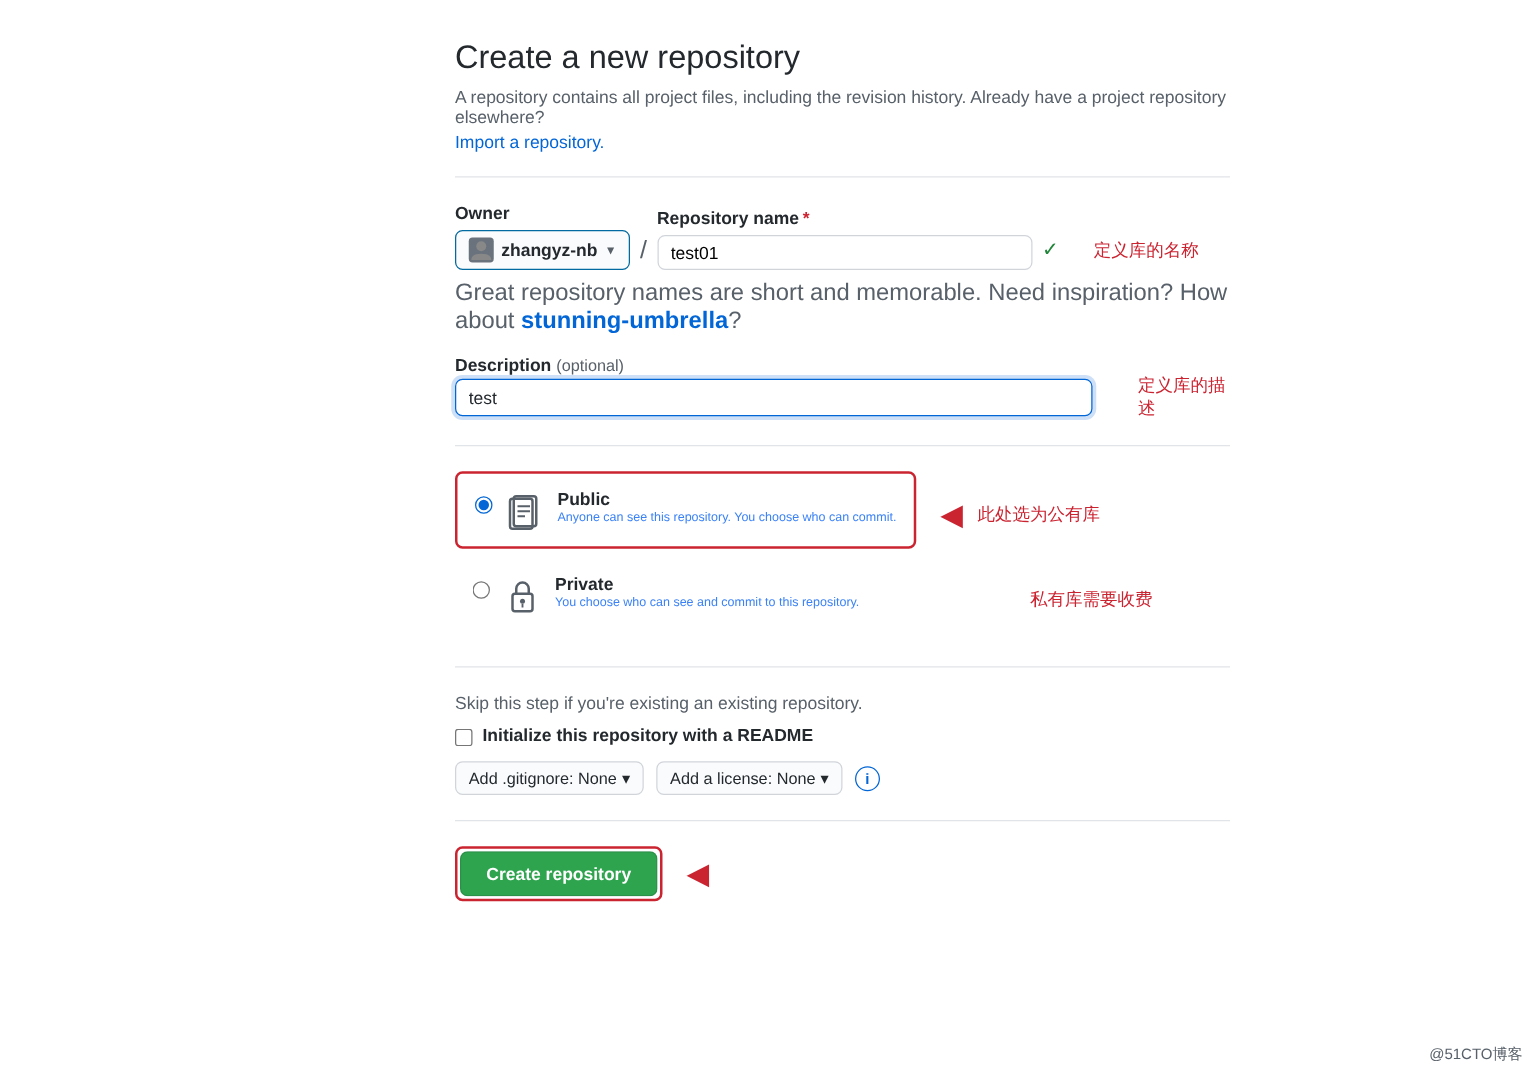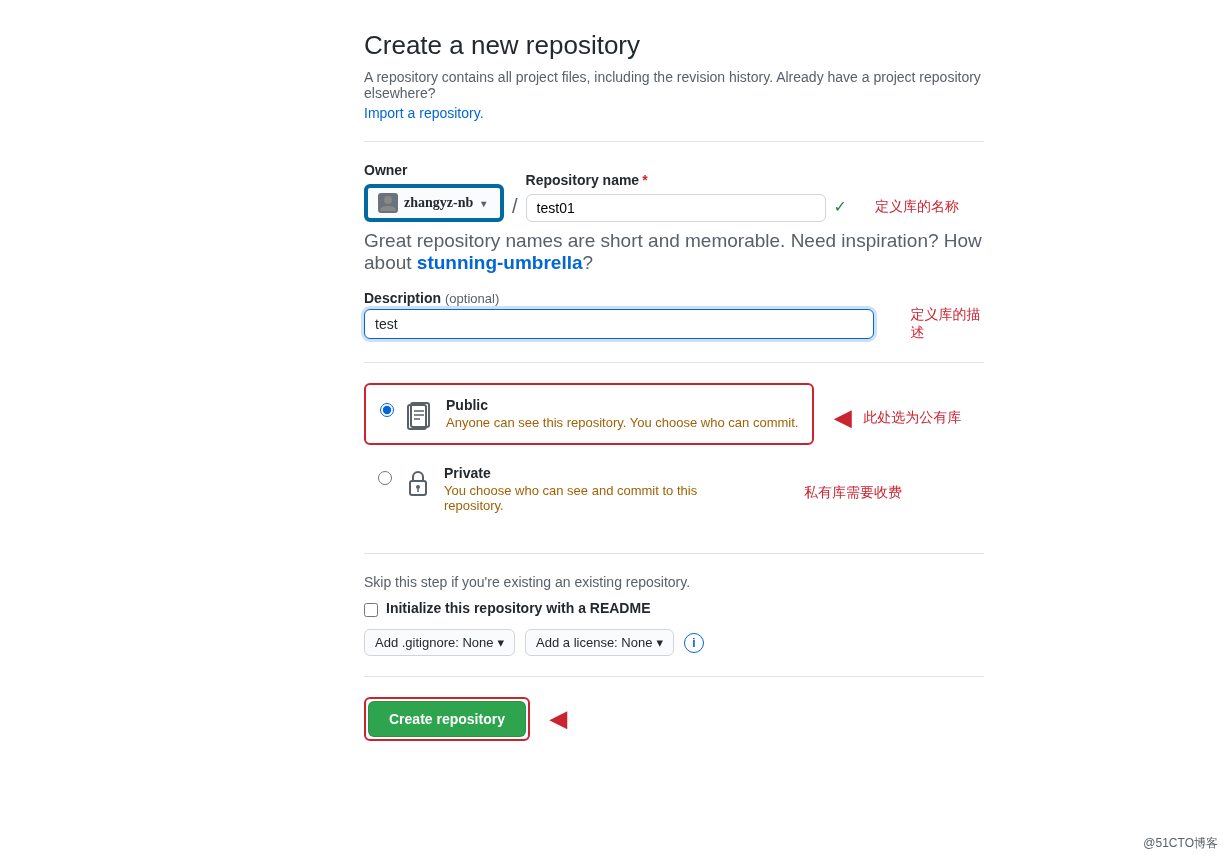--- a/index.html
+++ b/index.html
@@ -59,29 +59,28 @@
     .optional-label {
       font-weight: 400;
       color: #586069;
       font-size: 13px;
       margin-left: 4px;
     }
     .owner-dropdown {
       display: flex;
       align-items: center;
       gap: 6px;
-      border: 4px solid #0369a1;
+      border: 1px solid #0369a1;
       border-radius: 6px;
       padding: 5px 10px;
       background: #fafbfc;
       cursor: pointer;
       font-size: 14px;
       font-weight: 600;
       min-width: 140px;
-      font-family: Liberation Serif, serif;
     }
     .owner-avatar {
       width: 20px;
       height: 20px;
       border-radius: 3px;
       background: #6a737d;
       display: inline-block;
       overflow: hidden;
     }
     .owner-avatar svg {
@@ -165,22 +164,22 @@
       height: 32px;
       flex-shrink: 0;
       margin-top: 2px;
     }
     .visibility-text h3 {
       font-size: 14px;
       font-weight: 600;
       color: #24292e;
     }
     .visibility-text p {
-      font-size: 13px;
-      color: #a16207;
+      font-size: 10px;
+      color: #3b82f6;
       margin-top: 2px;
     }
     .radio-btn {
       margin-top: 6px;
       flex-shrink: 0;
       width: 14px;
       height: 14px;
       accent-color: #0366d6;
     }
     .row-with-annotation {
@@ -369,21 +368,21 @@
           <rect x="8" y="14" width="16" height="14" rx="2" fill="none" stroke="#586069" stroke-width="2"></rect>
           <path d="M11 14 V10 a5 5 0 0 1 10 0 V14" fill="none" stroke="#586069" stroke-width="2"></path>
           <circle cx="16" cy="20" r="2" fill="#586069"></circle>
           <line x1="16" y1="22" x2="16" y2="25" stroke="#586069" stroke-width="1.5"></line>
         </svg>
         <div class="visibility-text">
           <h3>Private</h3>
           <p>You choose who can see and commit to this repository.</p>
         </div>
       </div>
-      <span class="annotation" style="margin-left:40px;">私有库需要收费</span>
+      <span class="annotation" style="margin-left:60px;">私有库需要收费</span>
     </div>
   </div>
 
   <hr class="divider">
 
   
   <div class="initialize-section">
     <p class="skip-text">Skip this step if you're existing an existing repository.</p>
     <div class="checkbox-row">
       <input class="checkbox-input" type="checkbox" style="">

